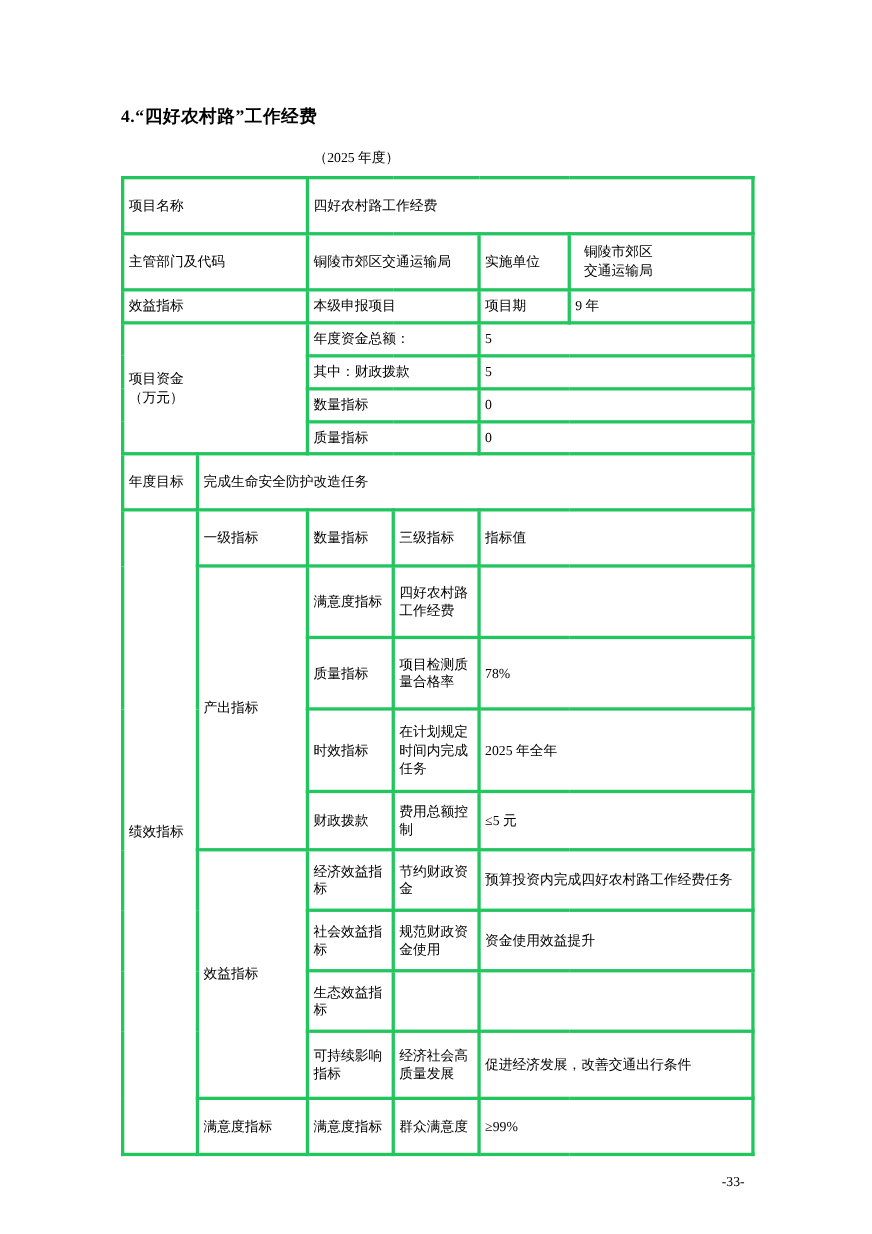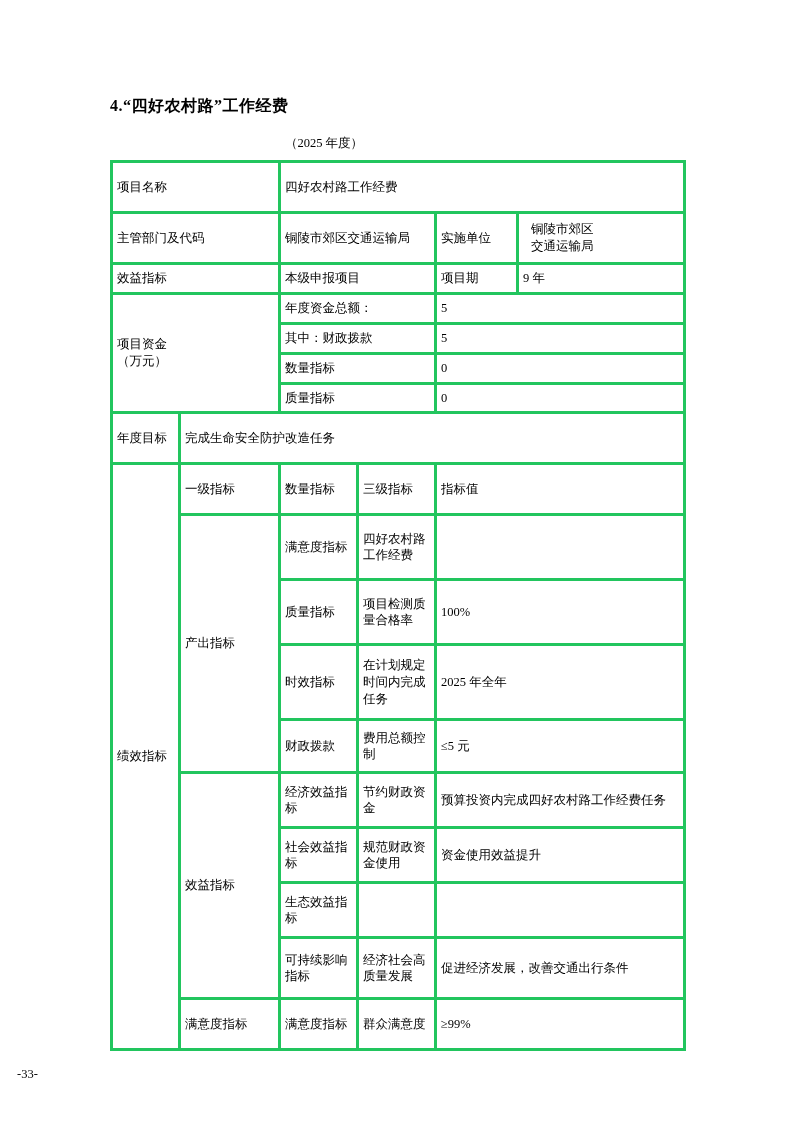--- a/index.html
+++ b/index.html
@@ -58,23 +58,23 @@
     text-align: right;
     padding-right: 10px;
   }
   td.leftpad {
     text-align: left;
     padding-left: 8px;
   }
   .page-number {
     position: absolute;
     bottom: 40px;
-    left: 4px;
+    left: 16px;
     width: 100%;
-    text-align: left;
+    text-align: right;
     font-size: 12.5px;
     padding-left: 13px;
   }
 </style>
 </head>
 <body>
 
 <div class="page">
 
   <div class="section-heading">4.“四好农村路”工作经费</div>
@@ -143,21 +143,21 @@
 
       <tr>
         <td rowspan="4">产出指标</td>
         <td style="height:52px">满意度指标</td>
         <td>四好农村路工作经费</td>
         <td colspan="2"></td>
       </tr>
       <tr>
         <td style="height:52px">质量指标</td>
         <td>项目检测质量合格率</td>
-        <td colspan="2">100%</td>
+        <td colspan="2">78%</td>
       </tr>
       <tr>
         <td style="height:62px">时效指标</td>
         <td>在计划规定时间内完成任务</td>
         <td colspan="2">2025 年全年</td>
       </tr>
       <tr>
         <td style="height:40px">财政拨款</td>
         <td>费用总额控制</td>
         <td colspan="2">≤5 元</td>

